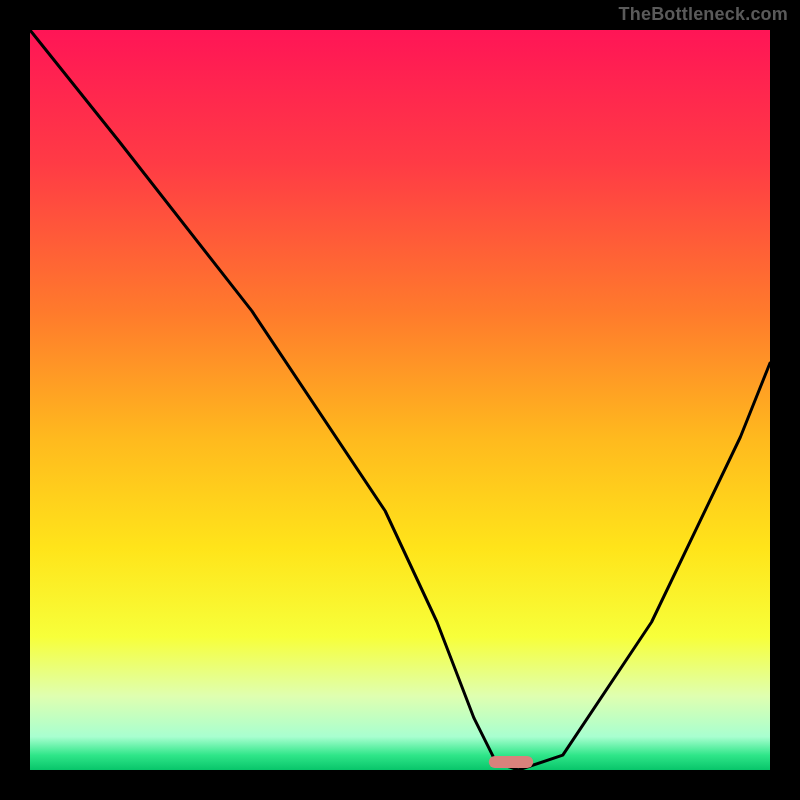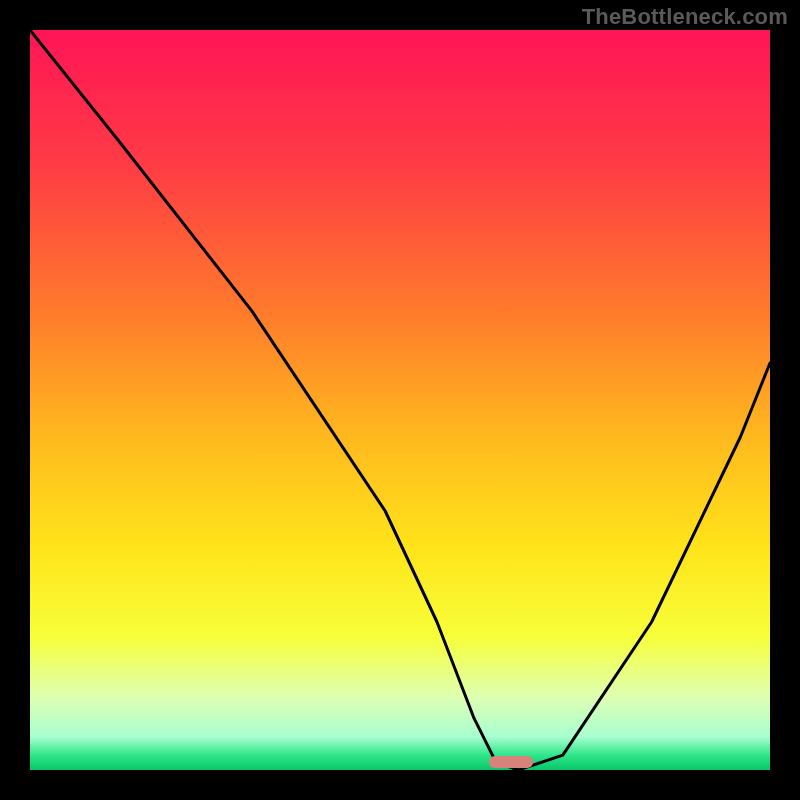--- a/index.html
+++ b/index.html
@@ -8,21 +8,21 @@
     width: 800px;
     height: 800px;
     background: #000;
     overflow: hidden;
   }
   .watermark {
     position: absolute;
     top: 4px;
     right: 12px;
     font-family: Arial, Helvetica, sans-serif;
-    font-size: 22px;
+    font-size: 18px;
     font-weight: 600;
     color: #5a5a5a;
     letter-spacing: 0.2px;
     z-index: 10;
   }
   .plot-area {
     position: absolute;
     left: 30px;
     top: 30px;
     width: 740px;

